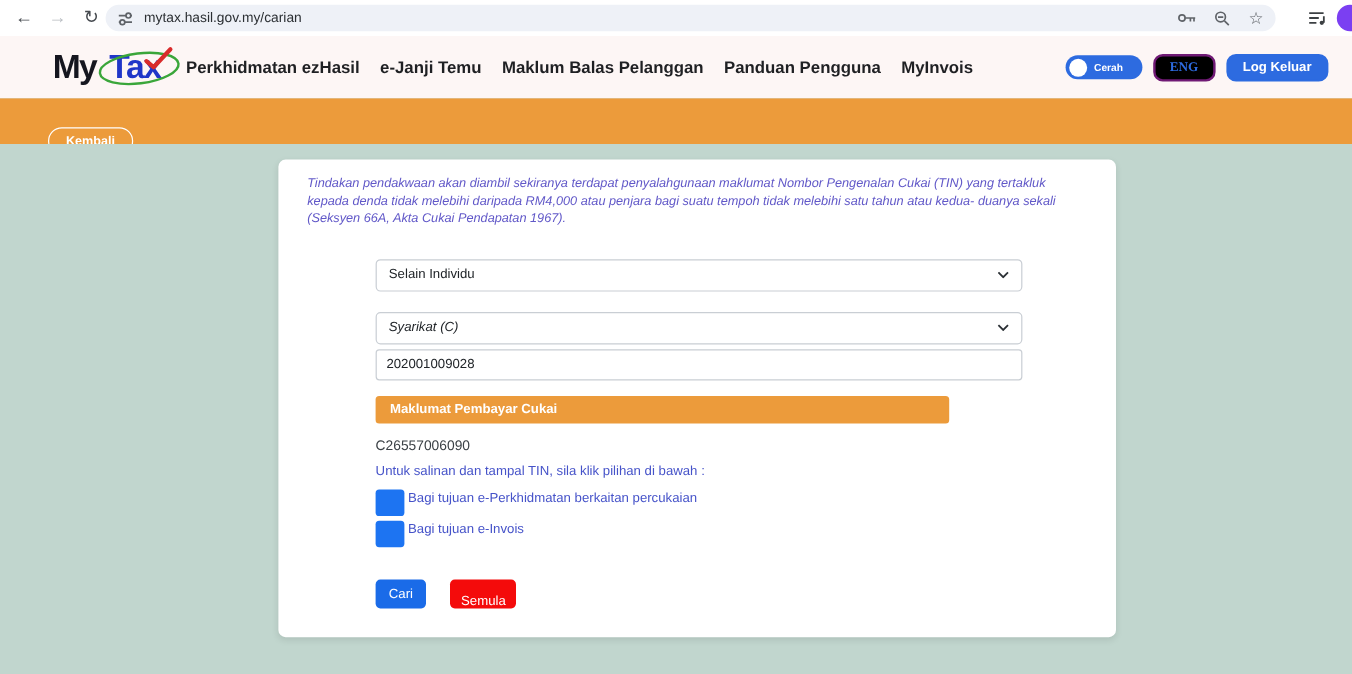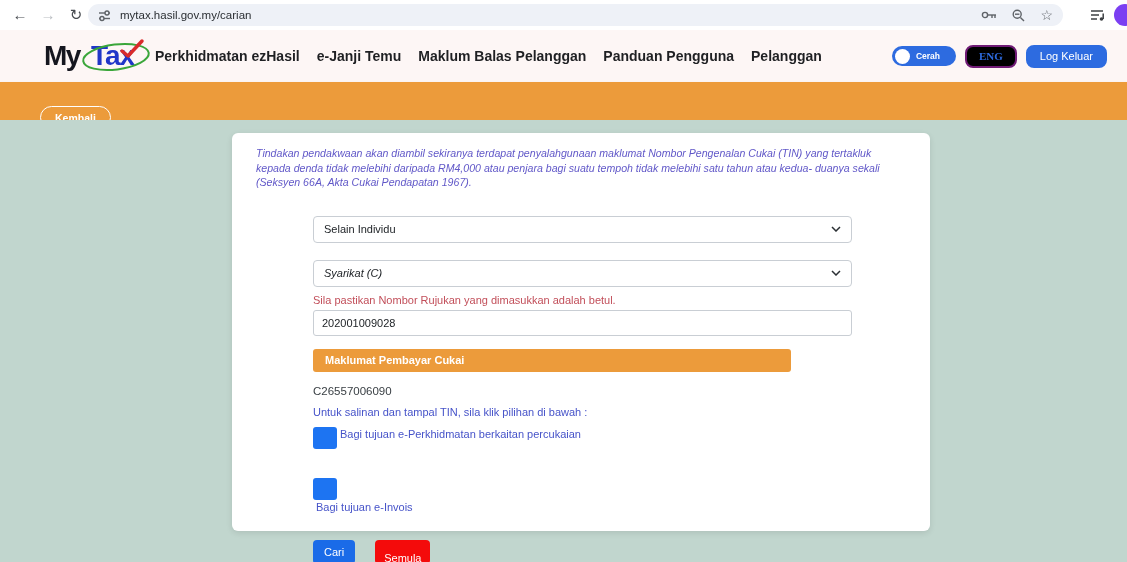--- a/index.html
+++ b/index.html
@@ -41,21 +41,21 @@
     white-space:nowrap; }
   .header-right { position:absolute; right:20px; top:0; height:52px; display:flex;
     align-items:center; gap:9px; }
   .theme-toggle { width:64px; height:20px; border-radius:11px; background:#2d6be0;
     display:flex; align-items:center; padding:0 3px; cursor:pointer; border:none; }
   .theme-knob { width:15px; height:15px; border-radius:50%; background:#ffffff; }
   .theme-label { color:#ffffff; font-size:8.5px; font-weight:700; margin-left:6px; }
   .lang-btn { height:23px; padding:0 12px; background:#000000; border:2px solid #701a75;
     border-radius:8px; color:#2d6be0; font-weight:700; font-size:11px; cursor:pointer;font-family:Liberation Serif, serif; }
   .logout-btn { height:23px; padding:0 12px; background:#2d6be0; border:2px solid #2d6be0;
-    border-radius:8px; color:#ffffff; font-weight:400; font-size:11px; cursor:pointer; }
+    border-radius:8px; color:#ffffff; font-weight:700; font-size:11px; cursor:pointer; }
 
   
   .subheader { position:absolute; left:0; top:82px; width:1127px; height:38px;
     background:#ec9b3b; box-shadow:0 2px 3px rgba(0,0,0,.18); }
   .back-pill { position:absolute; left:40px; top:8px; height:23px; padding:0 14px;
     background:transparent; border:1.5px solid #ffffff; border-radius:12px;
     color:#ffffff; font-weight:700; font-size:10.5px; cursor:pointer;margin-top:16px; }
 
   
   .main-area { position:absolute; left:0; top:120px; width:1127px; height:442px;
@@ -73,21 +73,21 @@
   .hint-red { margin-top:7px; font-size:11px; color:#c24f5a; }
   .ref-input { margin-top:4px; width:539px; height:26px; border:1px solid #c9ced4;
     border-radius:3px; padding:0 8px; font-size:11px; color:#212529;
     font-family:"Liberation Sans", sans-serif; }
   .result-head { margin-top:13px; width:478px; height:23px; background:#ec9b3b;
     border-radius:3px; color:#ffffff; font-weight:700; font-size:11px;
     line-height:23px; padding-left:12px; }
   .tin { margin-top:13px; font-size:11.5px; color:#3a4045; }
   .copy-instr { margin-top:9px; font-size:11px; color:#4653c9; }
   .copy-row { margin-top:9px; display:flex; align-items:flex-start; }
-  .copy-row + .copy-row { margin-top:29px;flex-direction:column; }
+  .copy-row + .copy-row { margin-top:4px; }
   .copy-sq { width:24px; height:22px; background:#1d74f2; border:none;
     border-radius:3px; cursor:pointer; flex:0 0 auto; }
   .copy-label { margin-left:3px; margin-top:1px; font-size:11px; color:#4653c9; }
   .btn-row { margin-top:27px; display:flex; gap:20px; }
   .btn-cari { height:24px; padding:0 11px; background:#1a6be8; color:#fff; border:none;
     border-radius:4px; font-size:11px; cursor:pointer; }
   .btn-semula { height:24px; padding:12px 9px; background:#f40b0b; color:#fff; border:none;
     border-radius:4px; font-size:11px; cursor:pointer; }
 
   svg { display:block; }
@@ -151,21 +151,21 @@
       <svg width="108" height="38" viewBox="0 0 108 38">
         <ellipse cx="72" cy="19" rx="33" ry="12.5" fill="none" stroke="#3aa63a" stroke-width="2" transform="rotate(-7 72 19)"></ellipse>
         <path d="M78 13 l6 5 l14 -15" fill="none" stroke="#d92b2b" stroke-width="3.5" stroke-linecap="round" stroke-linejoin="round"></path>
       </svg>
     </div>
     <div class="main-nav">
       <span>Perkhidmatan ezHasil</span>
       <span>e-Janji Temu</span>
       <span>Maklum Balas Pelanggan</span>
       <span>Panduan Pengguna</span>
-      <span>Pelanggan</span>
+      <span>MyInvois</span>
     </div>
     <div class="header-right">
       <button class="theme-toggle">
         <span class="theme-knob"></span>
         <span class="theme-label">Cerah</span>
       </button>
       <button class="lang-btn">ENG</button>
       <button class="logout-btn">Log Keluar</button>
     </div>
   </div>
@@ -190,21 +190,20 @@
         </div>
         <div class="sel" role="combobox">
           <span>Syarikat (C)</span>
           <span class="chev">
             <svg width="10" height="6" viewBox="0 0 10 6">
               <polyline points="1,1 5,5 9,1" fill="none" stroke="#2b3035" stroke-width="1.5"></polyline>
             </svg>
           </span>
         </div>
 
-        <div class="hint-red">Sila pastikan Nombor Rujukan yang dimasukkan adalah betul.</div>
 
         <input class="ref-input" type="text" value="202001009028" style="">
 
         <div class="result-head">Maklumat Pembayar Cukai</div>
 
         <div class="tin">C26557006090</div>
 
         <div class="copy-instr">Untuk salinan dan tampal TIN, sila klik pilihan di bawah :</div>
 
         <div class="copy-row">

